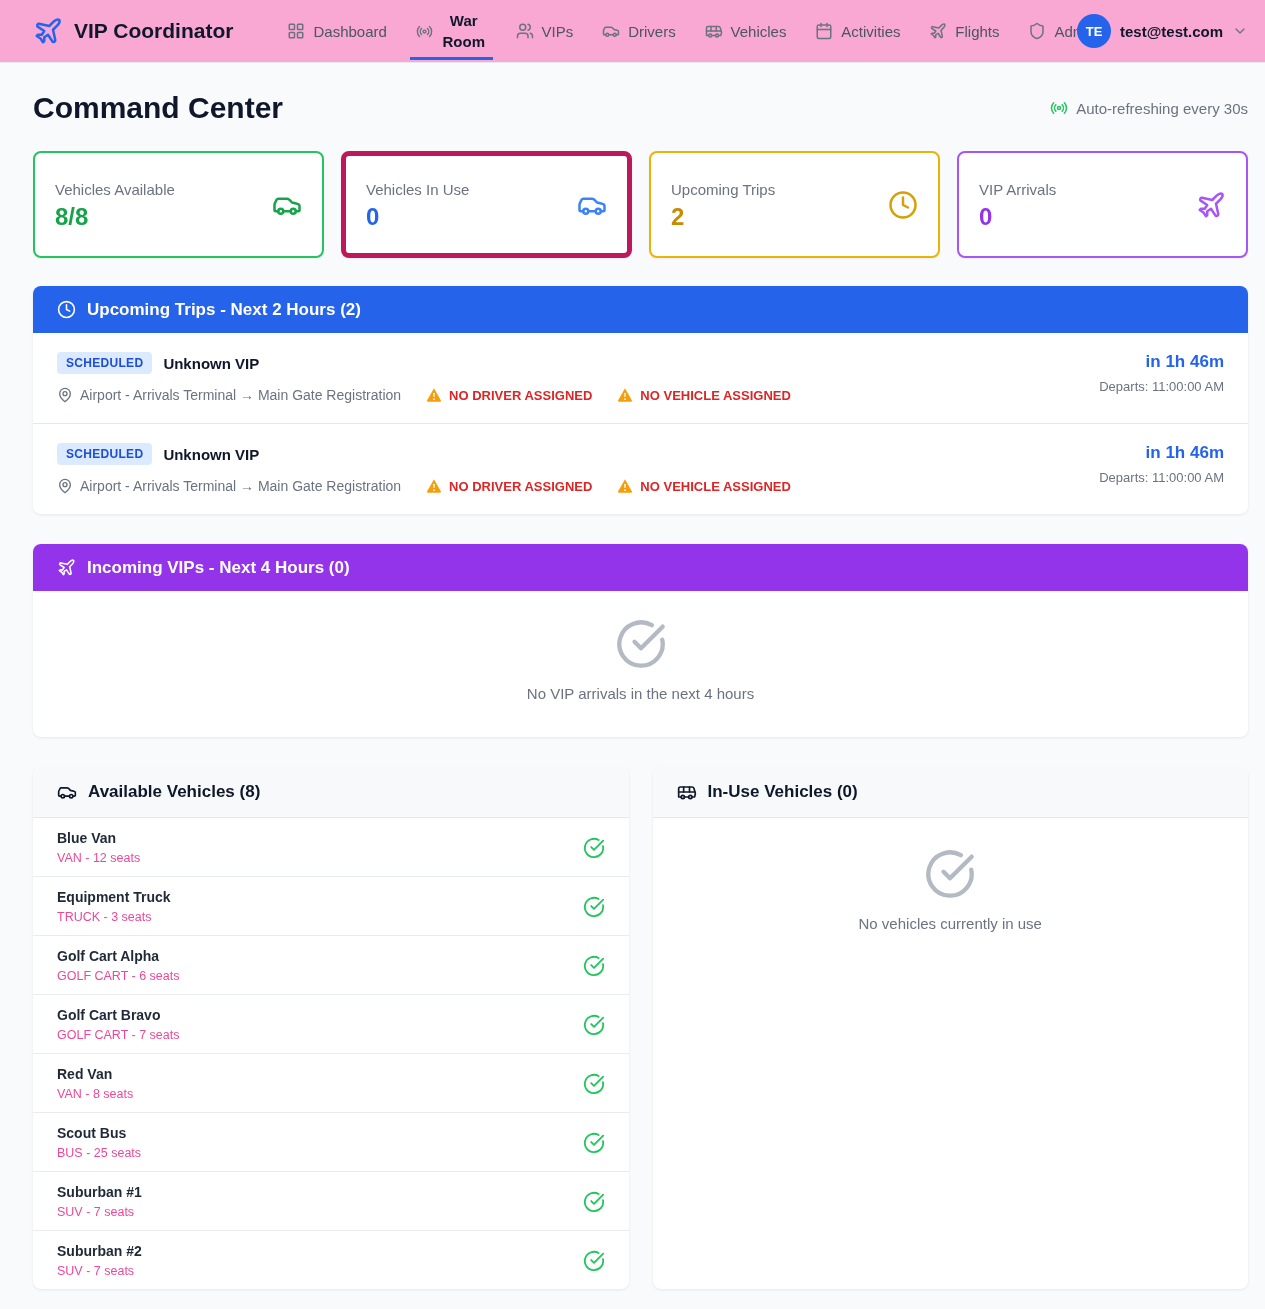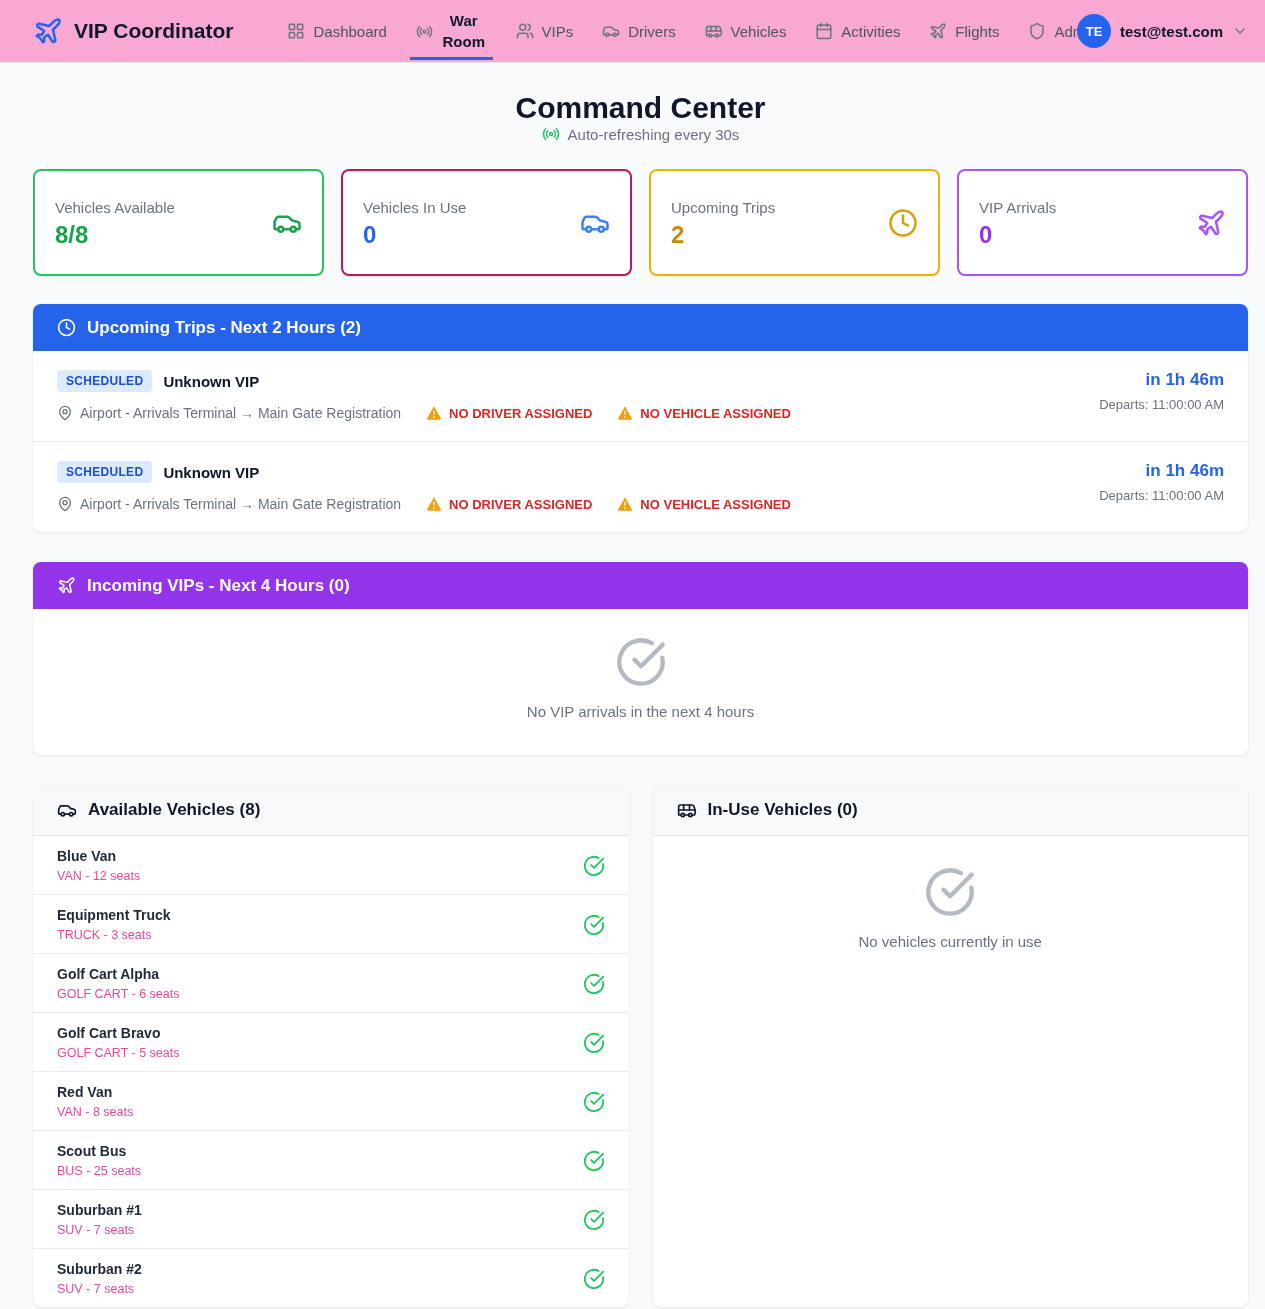--- a/index.html
+++ b/index.html
@@ -27,32 +27,32 @@
   .nav-item.active .nav-label { display:inline-block; width:46px; text-align:center; line-height:1.4; white-space:normal; }
   .nav-item.active::after { content:""; position:absolute; left:-6px; right:-6px; bottom:-8px; height:3px; background:#2563eb; }
   .nav-user { display:flex; align-items:center; gap:9px; position:relative; z-index:2; }
   .avatar { width:34px; height:34px; border-radius:50%; background:#2563eb; color:#fff; font-size:13px; font-weight:700;
             display:flex; align-items:center; justify-content:center; cursor:pointer; }
   .user-email { font-size:15px; font-weight:600; color:#0f172a; }
   .nav-user svg { color:#6b7280; }
 
   
   .container { padding:0 17px 24px 33px; }
-  .page-head { display:flex; align-items:center; justify-content:space-between; margin:28px 0 26px;flex-direction:column; }
+  .page-head { display:flex; align-items:center; justify-content:space-between; margin:28px 0 26px; }
   .page-title { font-size:30px; font-weight:800; color:#0f172a; margin:0; }
   .auto-refresh { display:flex; align-items:center; gap:8px; font-size:15px; color:#6b7280; }
   .auto-refresh svg { color:#22c55e; }
 
   
   .stats { display:grid; grid-template-columns:repeat(4,1fr); gap:17px; margin-bottom:28px; }
   .stat-card { background:#fff; border-radius:8px; padding:14px 20px; height:107px;
                display:flex; justify-content:space-between; align-items:center;
                box-shadow:0 1px 2px rgba(0,0,0,.05); }
   .stat-card.green  { border:2px solid #22c55e; }
-  .stat-card.plain  { border:2px solid #be185d; }
+  .stat-card.plain  { border:5px solid #be185d; }
   .stat-card.amber  { border:2px solid #eab308; }
   .stat-card.purple { border:2px solid #a855f7; }
   .stat-label { font-size:15px; color:#6b7280; margin-bottom:7px; }
   .stat-value { font-size:24px; font-weight:700; line-height:1; }
   .v-green  { color:#16a34a; } .v-blue { color:#2563eb; }
   .v-amber  { color:#ca8a04; } .v-purple { color:#9333ea; }
 
   
   .section { background:#fff; border-radius:8px; box-shadow:0 1px 3px rgba(0,0,0,.08); overflow:hidden; margin-bottom:30px; }
   .section-header { height:47px; display:flex; align-items:center; gap:11px; padding:0 24px;
@@ -410,21 +410,21 @@
               <div class="vehicle-details">GOLF CART - 6 seats</div>
             </div>
             <svg class="icon" width="22" height="22">
               <use href="#i-check"></use>
             </svg>
           </div>
 
           <div class="vehicle">
             <div>
               <div class="vehicle-name">Golf Cart Bravo</div>
-              <div class="vehicle-details">GOLF CART - 5 seats</div>
+              <div class="vehicle-details">GOLF CART - 7 seats</div>
             </div>
             <svg class="icon" width="22" height="22">
               <use href="#i-check"></use>
             </svg>
           </div>
 
           <div class="vehicle">
             <div>
               <div class="vehicle-name">Red Van</div>
               <div class="vehicle-details">VAN - 8 seats</div>

